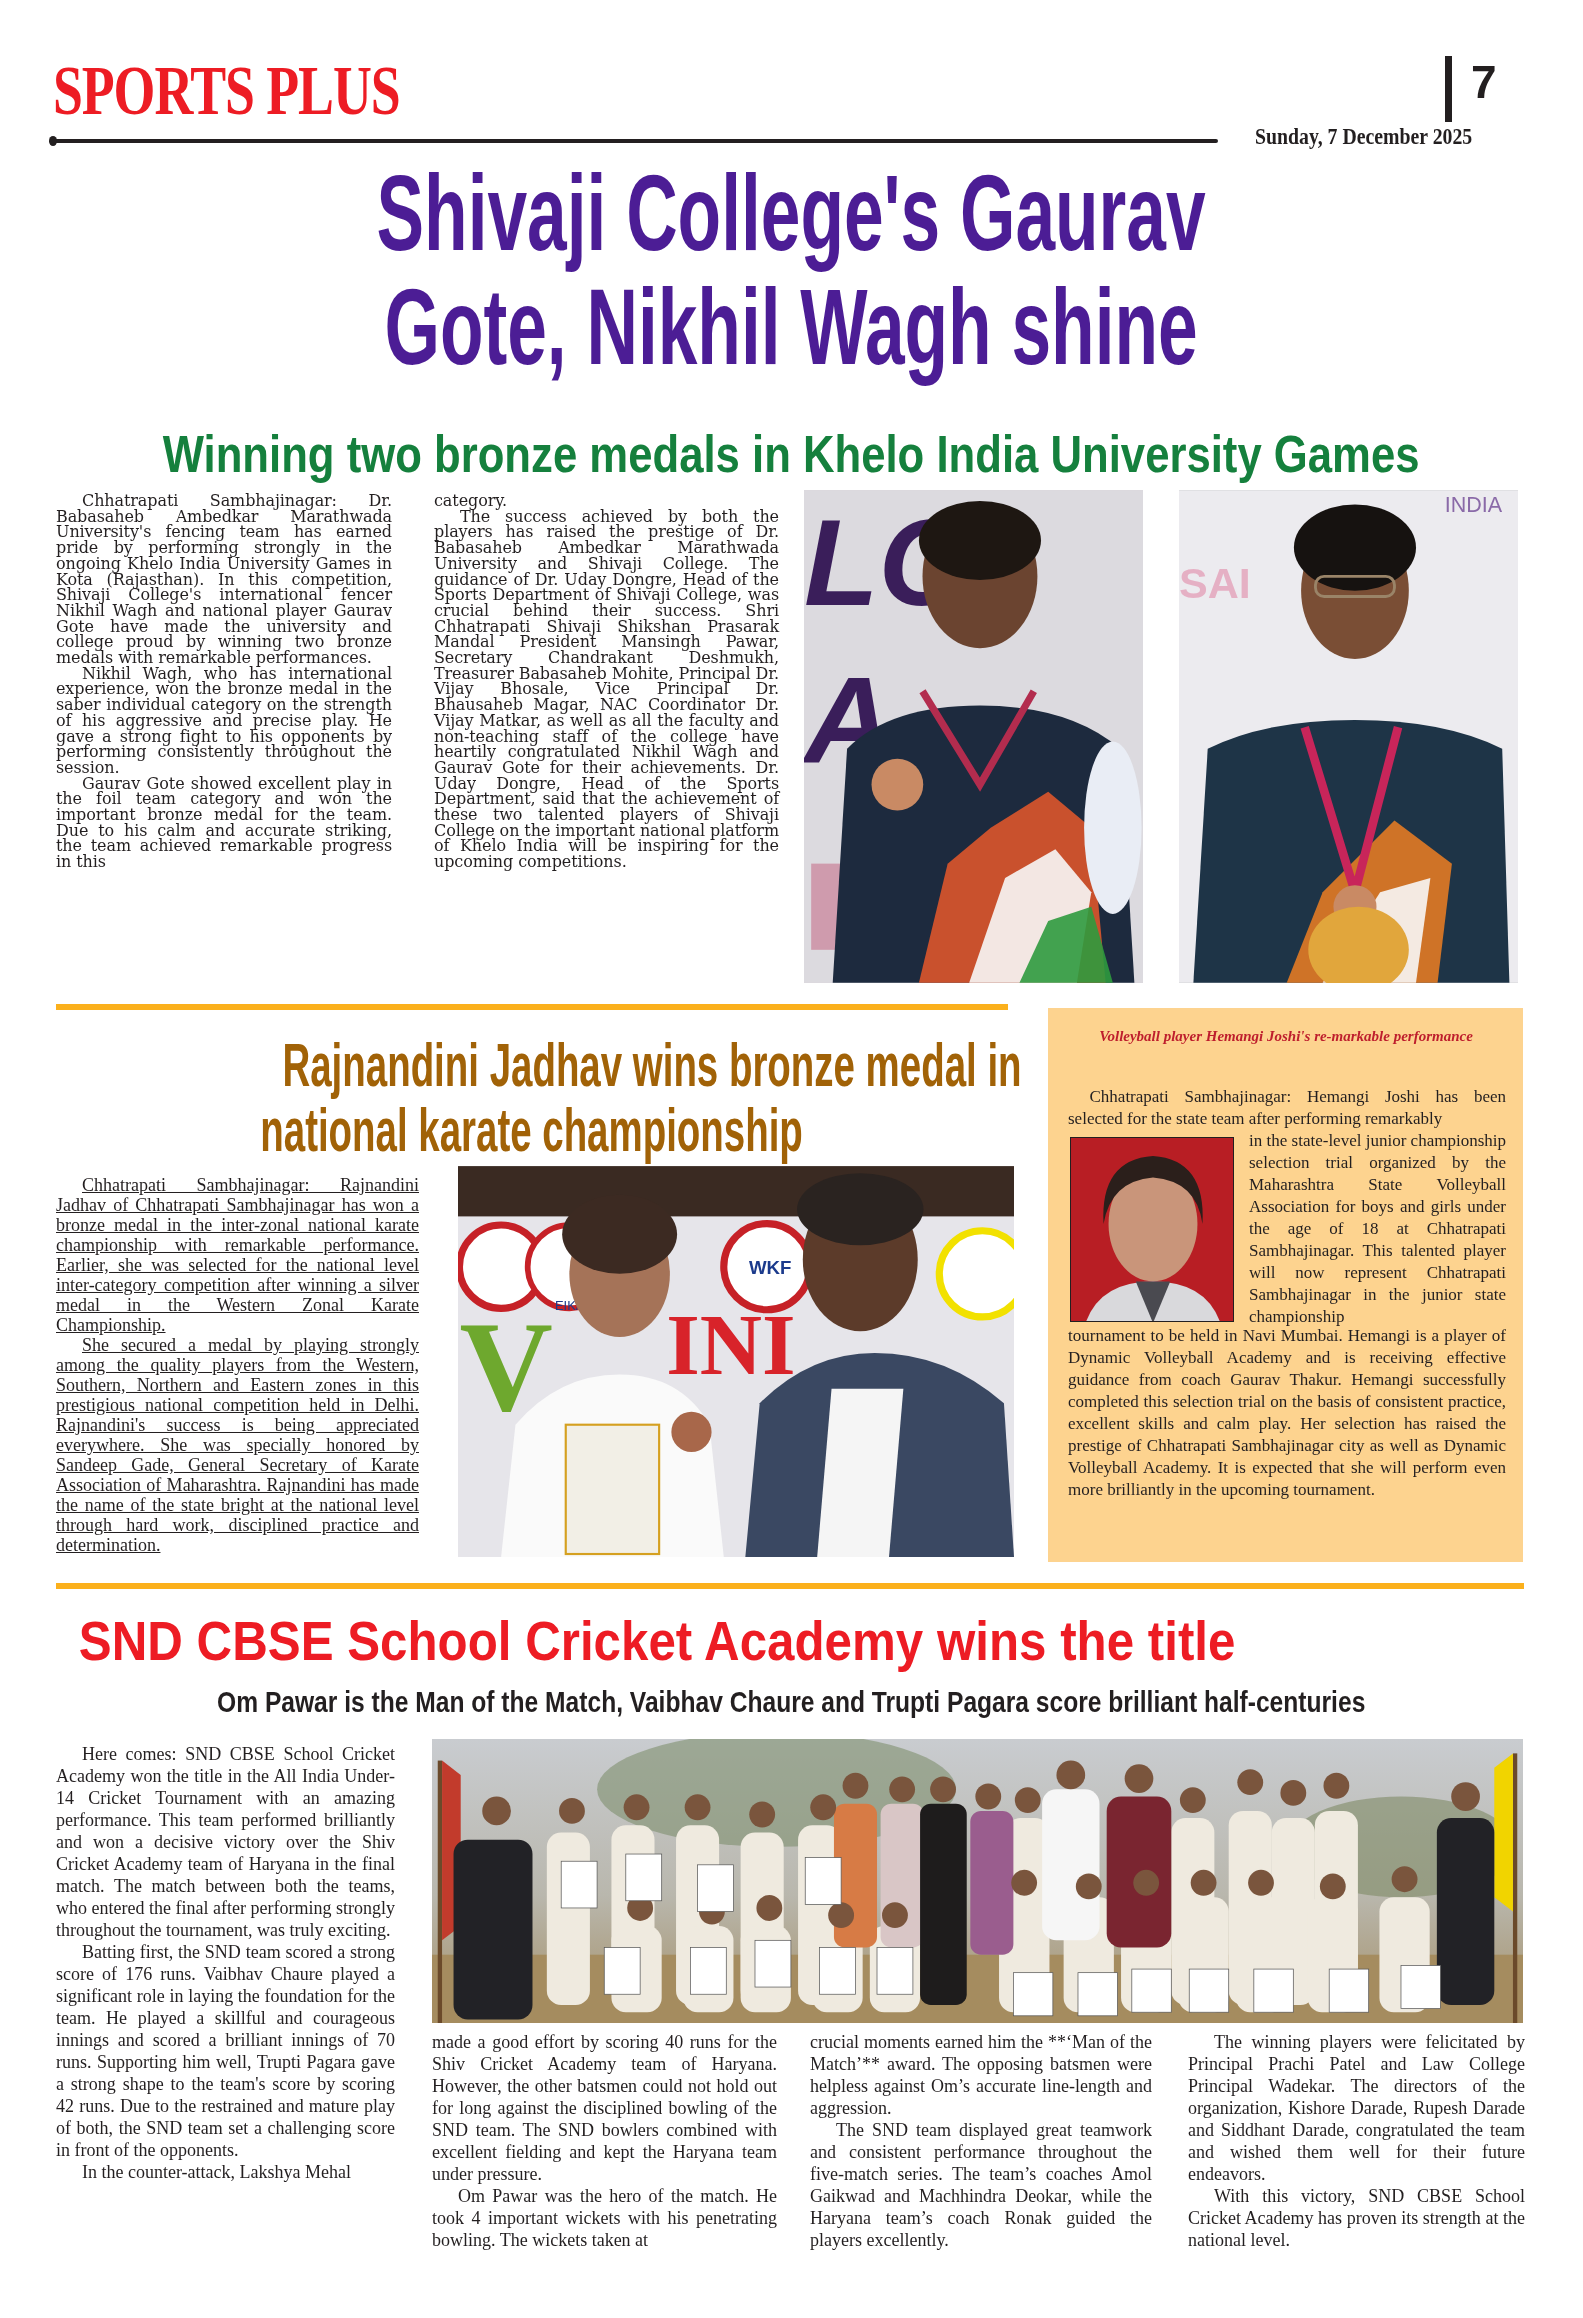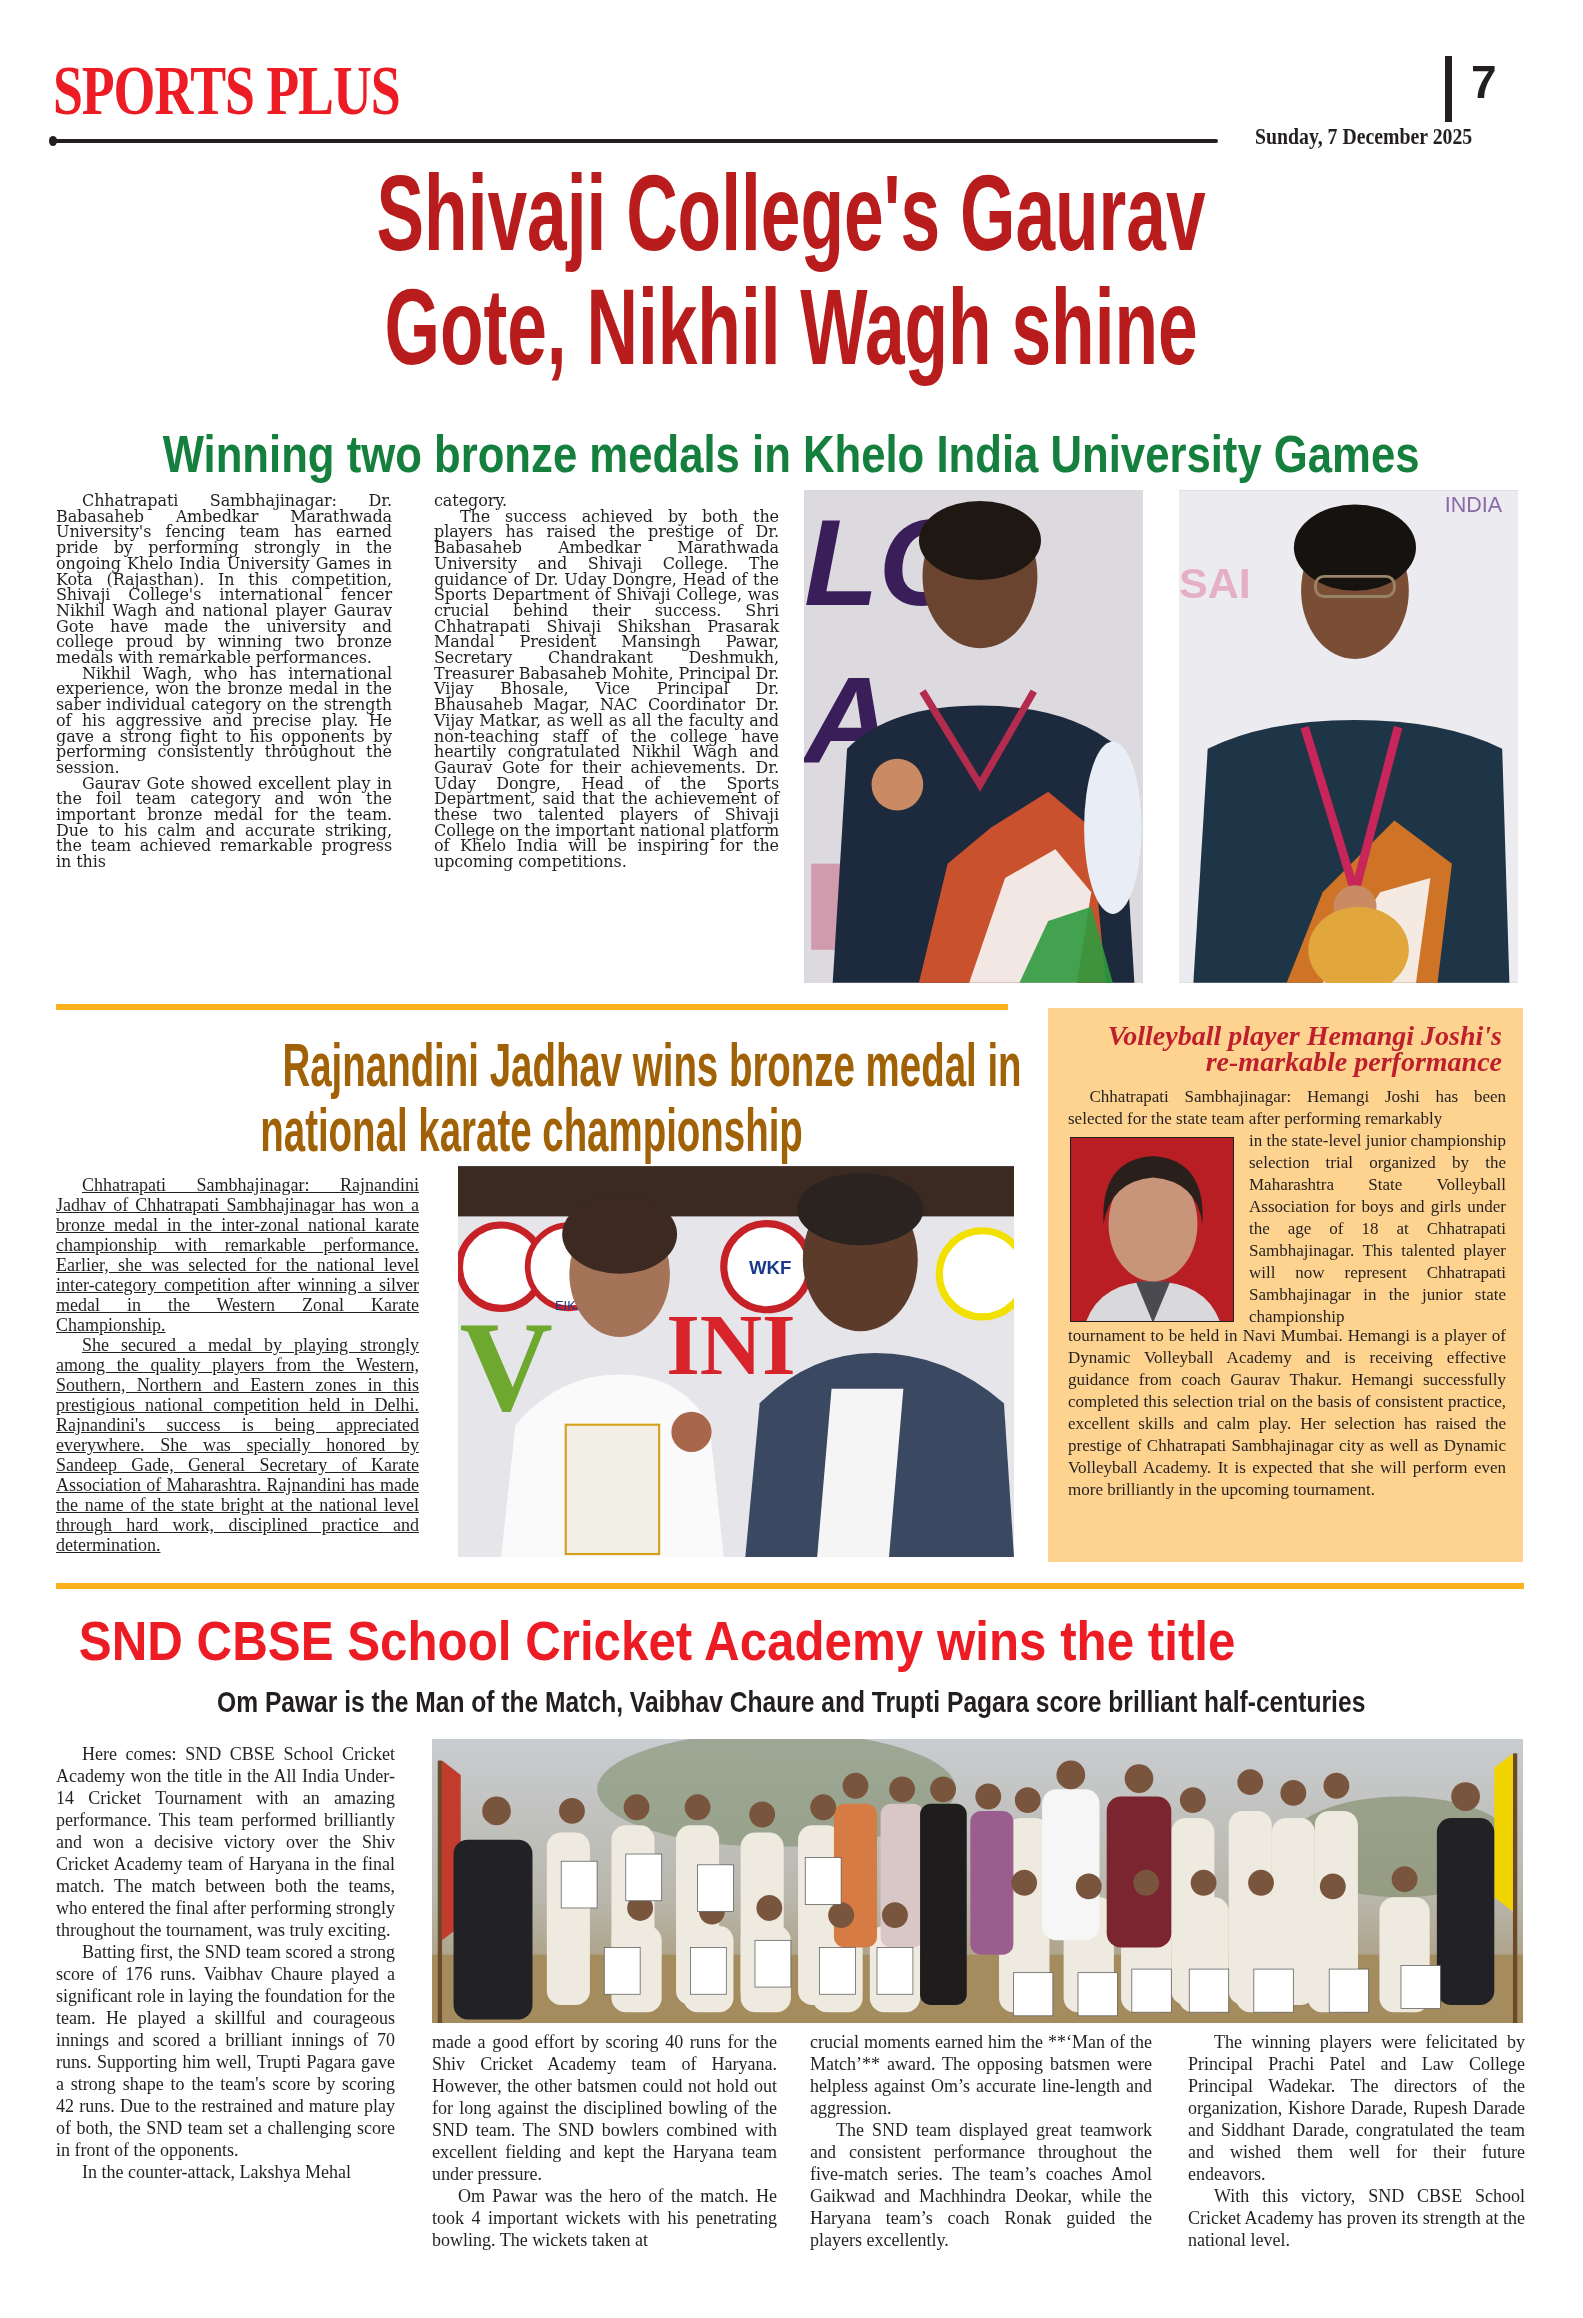--- a/index.html
+++ b/index.html
@@ -18,21 +18,21 @@
   .mast-rule { left: 53px; top: 139px; width: 1165px; height: 4.3px; background: #231f20; border-radius: 2.2px; }
   .mast-rule:before { content:""; position:absolute; left:-4.3px; top:-2.9px; width:8.6px; height:10px; background:#231f20; border-radius:50%; }
   .page-bar { left: 1445px; top: 56px; width: 7.2px; height: 66px; background: #231f20; }
   .page-num { left: 1471px; top: 59px; font-family: "Liberation Sans", sans-serif; font-weight: bold; font-size: 46px; color: #231f20; line-height: 1; }
   .page-date { left: 1255px; top: 124px; font-family: "Liberation Serif", serif; font-weight: bold; font-size: 23px; white-space: nowrap; transform: scaleX(0.86); transform-origin: left top; }
 
   
   .hl-main {
     left: 0; width: 1583px; top: 159px; text-align: center;
     font-family: "Liberation Sans", sans-serif; font-weight: bold; font-size: 108px;
-    line-height: 1.0; color: #b91c1c;
+    line-height: 1.0; color: #4c1d95;
   }
   .hl-main div { display: inline-block; transform: scaleX(0.66); transform-origin: center top; white-space: nowrap; }
   .hl-main div.l2 { margin-top: 5.7px; }
   .hl-sub {
     left: 0; width: 1583px; top: 428px; text-align: center;
     font-family: "Liberation Sans", sans-serif; font-weight: bold; font-size: 52px;
     color: #15803d; line-height: 1;
   }
   .hl-sub span { display: inline-block; transform: scaleX(0.84); white-space: nowrap; }
 
@@ -51,23 +51,23 @@
   
   .hl-red {
     font-family: "Liberation Sans", sans-serif; font-weight: bold; color: #a16207;
     text-align: center; line-height: 1.05;
   }
   .hl-red div { display: inline-block; white-space: nowrap; transform: scaleX(0.62); transform-origin: center top; }
 
   
   .side-box { left: 1048px; top: 1008px; width: 475px; height: 554px; background: #fdd38f; }
   .side-title {
-    left: 1070px; top: 1023px; width: 432px; text-align: right;
+    left: 1070px; top: 1023px; width: 432px; text-align: center;
     font-family: "Liberation Serif", serif; font-style: italic; font-weight: bold;
-    font-size: 28px; line-height: 26px; color: #be1e2d;
+    font-size: 15px; line-height: 26px; color: #be1e2d;
   }
   .side-text {
     font-family: "Liberation Serif", serif; font-size: 17px; line-height: 22px;
     text-align: justify; color: #231f20;
   }
 
   
   .hl-cricket {
     left: 0; width: 1281px; top: 1613px; text-align: center;
     font-family: "Liberation Sans", sans-serif; font-weight: bold; font-size: 56px; color: #ed1c24; line-height: 1;

